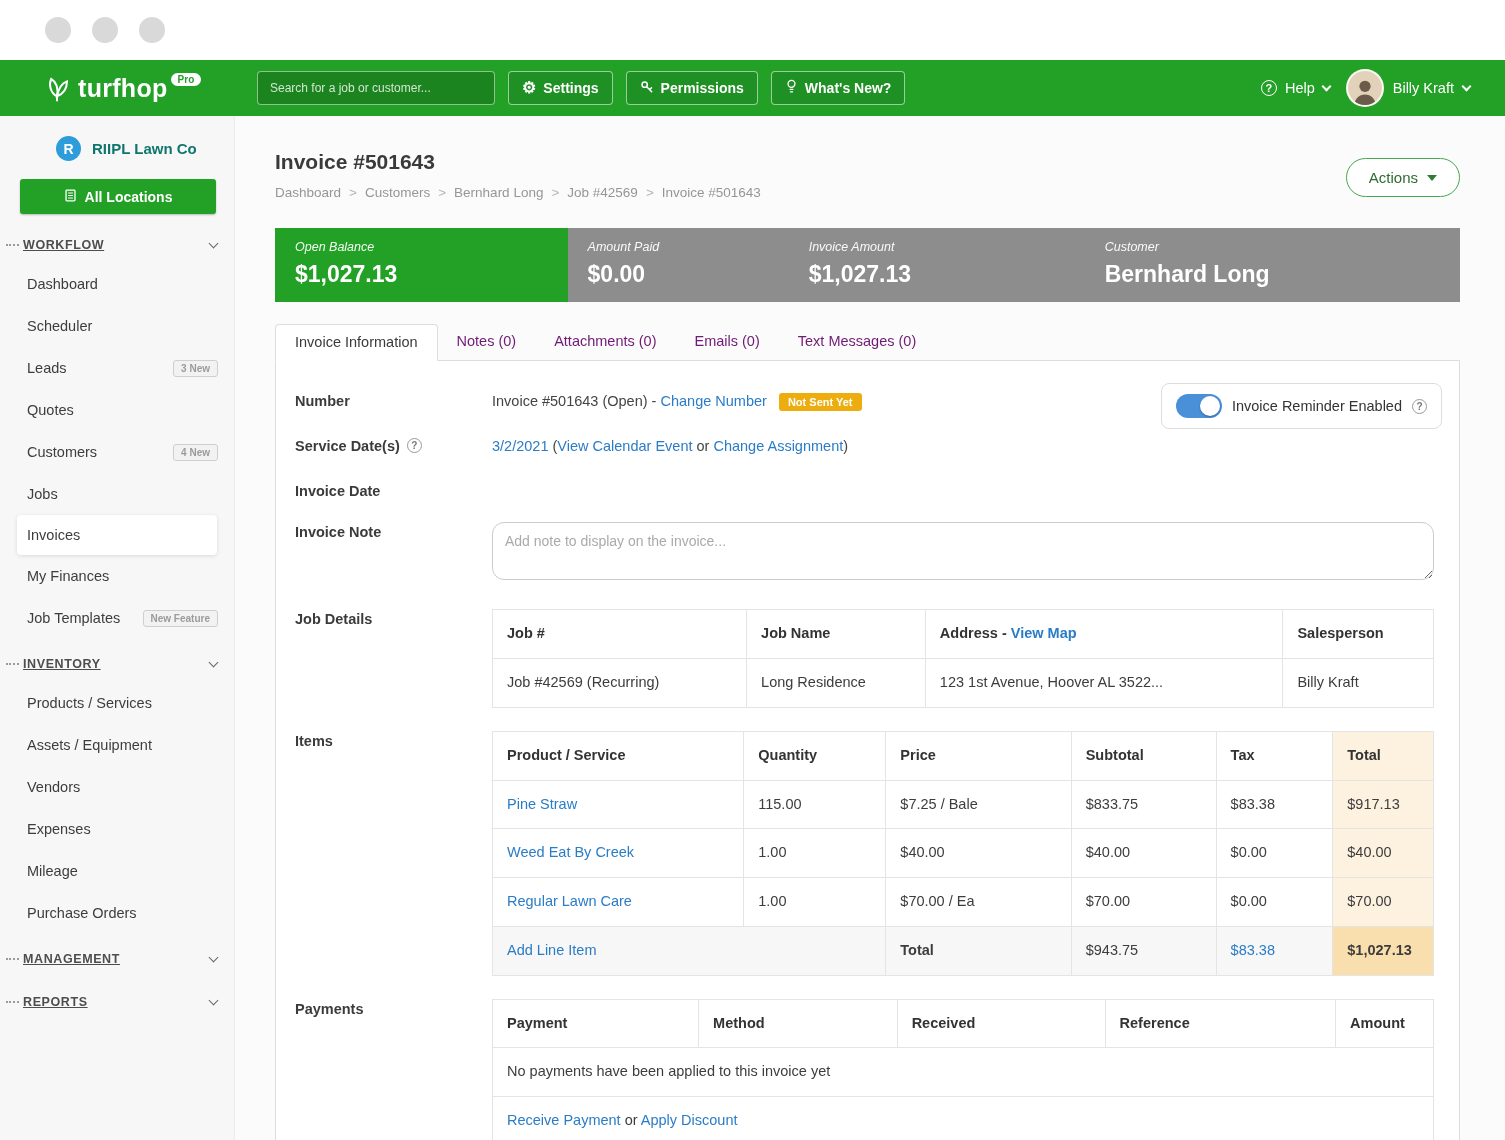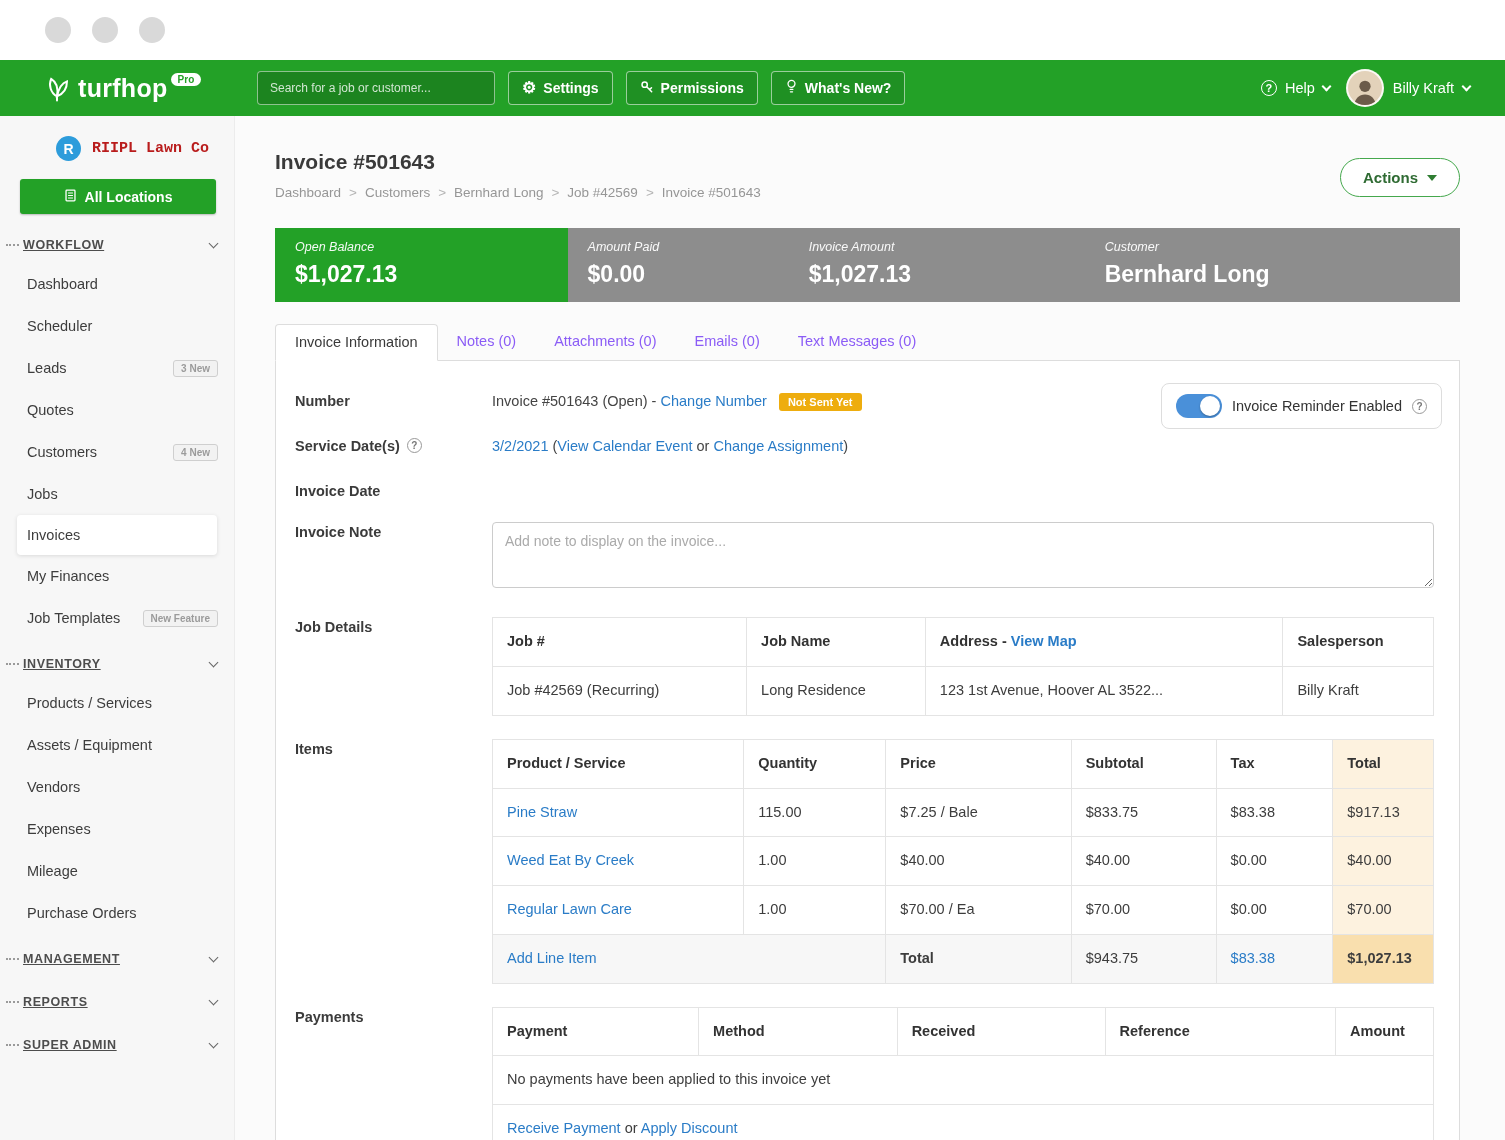--- a/index.html
+++ b/index.html
@@ -32,64 +32,64 @@
   .avatar { width:38px; height:38px; border-radius:50%; background:#e3d2ba; overflow:hidden; border:2px solid rgba(255,255,255,0.85); display:flex; align-items:flex-end; justify-content:center; cursor:pointer; }
   .user-wrap { display:flex; align-items:center; gap:9px; color:#fff; font-size:14.5px; cursor:pointer; }
 
   
   .main-row { display:flex; height:1024px; overflow:hidden; }
 
   
   .sidebar { width:235px; flex-shrink:0; background:#f7f7f7; border-right:1px solid #ececec; padding-top:14px; overflow:hidden; }
   .company { display:flex; align-items:center; gap:11px; padding:6px 0 8px 56px; }
   .company-icon { width:25px; height:25px; border-radius:50%; background:#2d9cdb; color:#fff; font-weight:bold; font-size:14px; display:flex; align-items:center; justify-content:center; }
-  .company-name { font-size:15px; font-weight:bold; color:#b91c1c;font-family:Liberation Mono, monospace; }
+  .company-name { font-size:15px; font-weight:bold; color:#0f766e; }
   .all-loc-btn { margin:10px 19px 6px 20px; width:196px; height:35px; background:#23a127; color:#fff; font-size:14px; font-weight:bold; border:none; border-radius:3px; display:flex; align-items:center; justify-content:center; gap:8px; box-shadow:0 1px 2px rgba(0,0,0,0.25); cursor:pointer; font-family:inherit; }
   .side-section { display:flex; align-items:center; padding:18px 17px 11px 6px; color:#4d4d4d; font-size:12.5px; font-weight:bold; letter-spacing:.6px; cursor:pointer; }
   .dotline { width:13px; border-top:2px dotted #9a9a9a; margin-right:4px; flex-shrink:0; }
   .side-section .sec-label { text-decoration:underline; }
   .side-section .chev { margin-left:auto; }
   .side-item { height:42px; display:flex; align-items:center; padding:0 16px 0 27px; font-size:14.5px; color:#3d3d3d; cursor:pointer; }
   .side-item.active { background:#fff; border-radius:4px; box-shadow:0 1px 4px rgba(0,0,0,0.12); margin:0 17px; padding-left:10px; height:40px; }
   .side-badge { margin-left:auto; border:1px solid #cfcfcf; background:#f2f2f2; color:#9b9b9b; font-size:10px; font-weight:bold; padding:2px 7px; border-radius:3px; }
 
   
   .content { flex:1; background:#fbfbfb; padding:0 45px 0 40px; position:relative; overflow:hidden; }
   .page-head { padding-top:34px; }
   .page-title { font-size:21px; font-weight:bold; color:#3a3a3a; }
   .breadcrumb { margin-top:11px; font-size:13.5px; color:#969696; display:flex; align-items:center; gap:8px; }
   .crumb { cursor:pointer; }
   .crumb-sep { color:#b5b5b5; }
-  .actions-btn { position:absolute; top:42px; right:45px; background:#fff; border:1.5px solid #45a84d; color:#2f6b33; border-radius:21px; padding:10px 22px; font-size:15px; font-family:inherit; display:flex; align-items:center; gap:9px; cursor:pointer;font-weight:bold; }
+  .actions-btn { position:absolute; top:42px; right:45px; background:#fff; border:1.5px solid #45a84d; color:#2f6b33; border-radius:21px; padding:10px 22px; font-size:15px; font-family:inherit; display:flex; align-items:center; gap:9px; cursor:pointer; }
   .tri-down { width:0; height:0; border-left:5px solid transparent; border-right:5px solid transparent; border-top:6px solid #2f7d32; }
 
   .stats { display:flex; gap:0; margin-top:28px; }
   .stat { color:#fff; padding:12px 20px 14px; background:#8d8d8d; }
   .stat.green { background:#23a127; }
   .stat-label { font-size:12.5px; font-style:italic; opacity:.95; }
   .stat-value { font-size:23px; font-weight:bold; margin-top:7px; white-space:nowrap; }
   .stat-1 { flex:290; } .stat-2 { flex:208; } .stat-3 { flex:294; } .stat-4 { flex:385; }
 
   .tabs { display:flex; margin-top:22px; position:relative; z-index:2; }
-  .tab { padding:9px 19px 10px; font-size:14.5px; color:#8b5cf6; cursor:pointer; }
+  .tab { padding:9px 19px 10px; font-size:14.5px; color:#701a75; cursor:pointer; }
   .tab.active { background:#fff; border:1px solid #ddd; border-bottom:1px solid #fff; border-radius:4px 4px 0 0; color:#3a3a3a; margin-bottom:-1px; }
 
   .panel { background:#fff; border:1px solid #ddd; position:relative; z-index:1; padding:30px 25px 40px 19px; min-height:820px; }
   .reminder-box { position:absolute; top:22px; right:17px; border:1px solid #ddd; border-radius:8px; padding:10px 14px; display:flex; align-items:center; gap:10px; font-size:14.5px; color:#333; background:#fff; }
 
   .toggle { width:46px; height:24px; border-radius:12px; background:#4a90d9; position:relative; flex-shrink:0; cursor:pointer; }
   .toggle .knob { position:absolute; top:2px; right:2px; width:20px; height:20px; border-radius:50%; background:#fff; box-shadow:0 1px 2px rgba(0,0,0,0.3); }
 
   .form-row { display:flex; align-items:flex-start; margin-bottom:23px; }
   .form-label { width:197px; flex-shrink:0; font-size:14.5px; font-weight:bold; color:#3b3b3b; padding-top:2px; display:flex; align-items:center; gap:7px; }
   .form-value { flex:1; font-size:14.5px; color:#444; line-height:1.5; }
   .lnk { color:#2a7cc7; cursor:pointer; text-decoration:none; }
   .sent-badge { background:#eead0e; color:#fff; font-size:11px; font-weight:bold; padding:3px 9px; border-radius:3px; margin-left:8px; white-space:nowrap; }
 
-  .note-area { width:100%; height:66px; border:1px solid #ccc; border-radius:4px; padding:10px 12px; font-family:inherit; font-size:14px; color:#444; resize:both; }
+  .note-area { width:100%; height:58px; border:1px solid #ccc; border-radius:12px; padding:10px 12px; font-family:inherit; font-size:14px; color:#444; resize:both; }
   .note-area::placeholder { color:#aaa; }
 
   table.data-table { width:100%; border-collapse:collapse; font-size:14.5px; color:#3d3d3d; background:#fff; }
   .data-table th, .data-table td { border:1px solid #e4e4e4; padding:13px 14px; text-align:left; }
   .data-table th { font-weight:bold; color:#333; }
   .total-col { background:#fdf2df; }
   .items-foot td { background:#f7f7f7; }
   .items-foot td.grand { background:#f9dfae; font-weight:bold; }
   .t-right { text-align:right; font-weight:bold; }
   .pay-links { padding:13px 14px;margin-top:35px; }
@@ -241,25 +241,20 @@
     </div>
 
     <div class="side-section">
       <span class="dotline"></span>
       <span class="sec-label">MANAGEMENT</span>
       <span class="chev thin"></span>
     </div>
     <div class="side-section">
       <span class="dotline"></span>
       <span class="sec-label">REPORTS</span>
-      <span class="chev thin"></span>
-    </div>
-    <div class="side-section">
-      <span class="dotline"></span>
-      <span class="sec-label">SUPER ADMIN</span>
       <span class="chev thin"></span>
     </div>
   </aside>
 
   <main class="content">
     <div class="page-head">
       <div class="page-title">Invoice #501643</div>
       <div class="breadcrumb">
         <span class="crumb">Dashboard</span>
         <span class="crumb-sep">&gt;</span>

